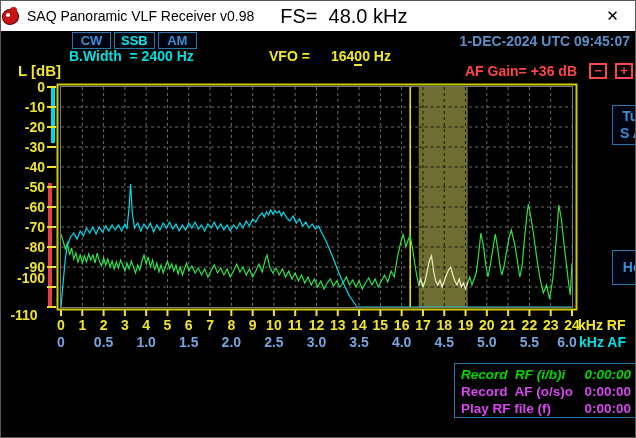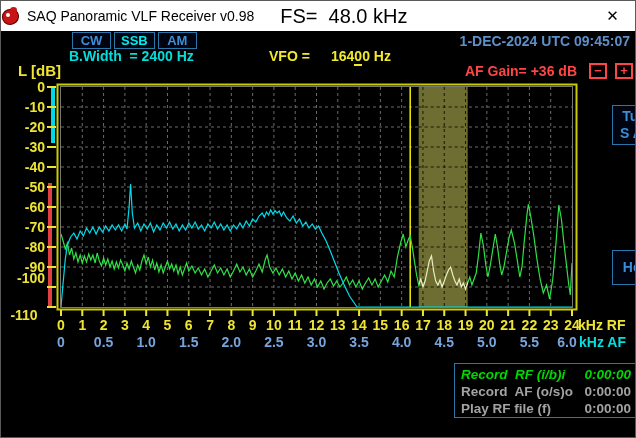--- a/index.html
+++ b/index.html
@@ -45,21 +45,21 @@
   .side-btn{position:absolute;box-sizing:border-box;border:1px solid #2877a8;background:#000410;
     color:#3d8ed6;font-size:14px;display:flex;flex-direction:column;align-items:center;justify-content:center;line-height:17px;margin-left:31px;}
   .btn-tune{left:580px;top:104px;width:53px;height:40px;}
   .btn-help{left:580px;top:249px;width:52px;height:35px;}
   .btn-about{left:577px;top:280px;width:58px;height:25px;}
   
   .rec-panel{position:absolute;left:453px;top:362px;width:182px;height:55px;box-sizing:border-box;
     border:1px solid #2877a8;background:#000;padding:2px 4px 0 6px;}
   .rec-row{display:flex;justify-content:space-between;font-size:13.5px;height:17px;line-height:17px;white-space:pre;}
   .rec-green{color:#00d800;font-style:italic;}
-  .rec-blue{color:#a3a3a3;align-items:flex-end;}
+  .rec-blue{color:#d946ef;align-items:flex-end;}
   svg{position:absolute;left:0;top:0;}
 </style>
 </head>
 <body>
 
 <div class="win">
 
   <div class="titlebar">
     <div class="app-icon">
       <div class="blob"></div>

